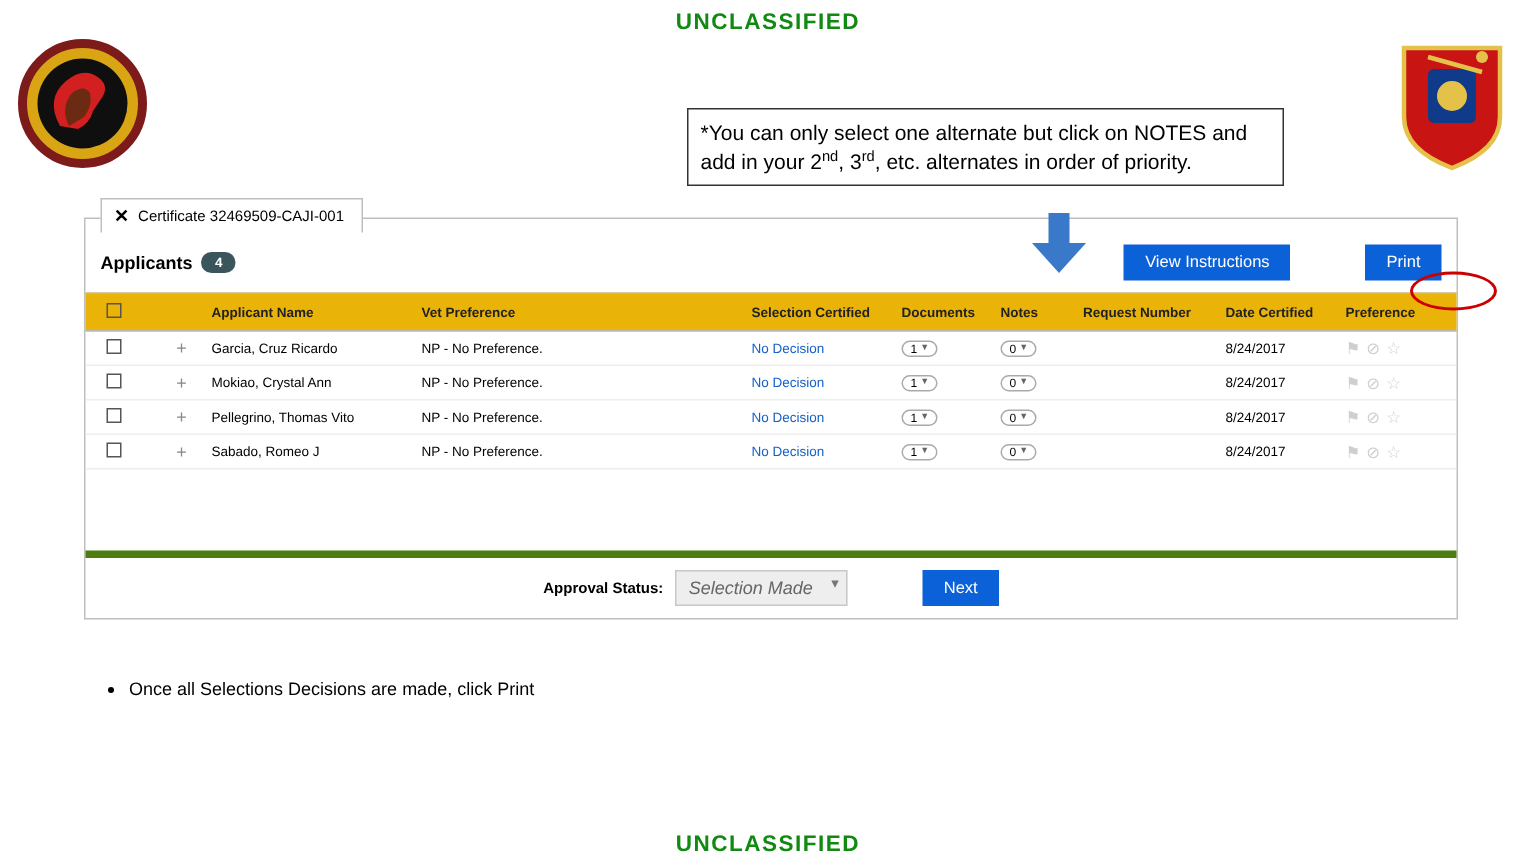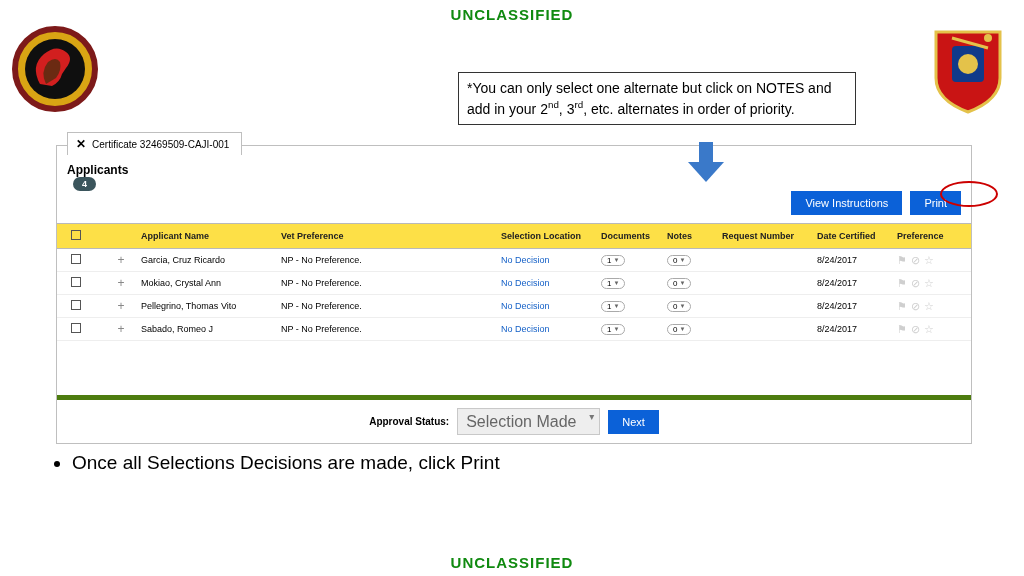--- a/index.html
+++ b/index.html
@@ -10,42 +10,42 @@
   .logo-left { position: absolute; top: 26px; left: 12px; }
   .logo-right { position: absolute; top: 26px; right: 18px; }
   .note-box { position: absolute; top: 72px; left: 458px; width: 398px; border: 1px solid #333; padding: 6px 8px; font-size: 14px; line-height: 1.35; background: #fff; z-index: 5; }
   .arrow-down { position: absolute; top: 142px; left: 688px; width: 36px; height: 44px; z-index: 6; }
   .arrow-down .stem { position: absolute; top: 0; left: 11px; width: 14px; height: 22px; background: #3a79c9; }
   .arrow-down .head { position: absolute; top: 20px; left: 0; width: 0; height: 0; border-left: 18px solid transparent; border-right: 18px solid transparent; border-top: 20px solid #3a79c9; }
   .print-circle { position: absolute; top: 181px; right: 26px; width: 58px; height: 26px; border: 2px solid #cc0000; border-radius: 50%; z-index: 7; pointer-events: none; }
   .panel { position: absolute; top: 145px; left: 56px; width: 916px; border: 1px solid #bfbfbf; background: #fff; }
   .tab { position: relative; top: -14px; left: 10px; display: inline-flex; align-items: center; gap: 6px; background: #fff; border: 1px solid #bfbfbf; border-bottom: none; padding: 4px 12px 4px 8px; font-size: 10px; }
   .tab .x { font-weight: bold; font-size: 12px; }
-  .toprow { display: flex; align-items: flex-start; padding: 0 10px 8px 10px; margin-top: -6px; flex-direction: column; }
+  .toprow { display: flex; align-items: center; padding: 0 10px 8px 10px; margin-top: -6px; }
   .applicants-label { font-size: 12px; font-weight: bold; }
   .count-pill { display: inline-block; background: #3b555c; color: #fff; font-size: 9px; font-weight: bold; border-radius: 8px; padding: 2px 9px; margin-left: 6px; }
   .meta { margin-left: 60px; font-size: 9px; color: #333; line-height: 1.4; }
   .meta .lbl { font-weight: bold; }
   .meta .col { display: inline-block; vertical-align: top; margin-right: 40px; }
   .btnrow { margin-left: auto; display: flex; gap: 8px; }
-  .btn { background: #0b61d8; color: #fff; font-size: 11px; border: none; padding: 6px 14px; cursor: pointer; }
-  .gridhead { background: #fde047; border-top: 1px solid #b9b9b9; border-bottom: 1px solid #b9b9b9; display: grid; grid-template-columns: 40px 40px 140px 180px 1fr 100px 66px 55px 95px 80px 70px; align-items: center; padding: 6px 4px; font-size: 9px; font-weight: bold; color: #222; }
+  .btn { background: #0b61d8; color: #fff; font-size: 11px; border: none; padding: 6px 14px; cursor: pointer; margin-left: 42px; }
+  .gridhead { background: #eab308; border-top: 1px solid #b9b9b9; border-bottom: 1px solid #b9b9b9; display: grid; grid-template-columns: 40px 40px 140px 180px 1fr 100px 66px 55px 95px 80px 70px; align-items: center; padding: 6px 4px; font-size: 9px; font-weight: bold; color: #222; }
   .gridrow { display: grid; grid-template-columns: 40px 40px 140px 180px 1fr 100px 66px 55px 95px 80px 70px; align-items: center; padding: 4px 4px; font-size: 9px; border-bottom: 1px solid #eee; }
   .chk { width: 10px; height: 10px; border: 1px solid #555; display: inline-block; margin-left: 10px; cursor: pointer; }
   .plus { color: #888; font-size: 12px; cursor: pointer; text-align: center; }
   .nodec { color: #1460c7; cursor: pointer; }
   .pill { display: inline-flex; align-items: center; border: 1px solid #aaa; border-radius: 9px; padding: 0 5px; font-size: 8px; cursor: pointer; gap: 2px; }
   .pill .tri { font-size: 6px; color: #666; }
   .icons { display: flex; gap: 4px; color: #cfcfcf; font-size: 11px; }
   .footer-row { display: flex; align-items: center; justify-content: center; padding: 8px 10px; gap: 8px; margin-top: 54px; border-top: 5px solid #4d7c0f; }
   .footer-row .flbl { font-size: 10px; font-weight: bold; }
-  .sel { font-size: 16px; border: 1px solid #c8c8c8; background: #eee; color: #666; padding: 4px 22px 4px 8px; appearance: none; position: relative; }
+  .sel { font-size: 12px; border: 1px solid #c8c8c8; background: #eee; color: #666; padding: 4px 22px 4px 8px; appearance: none; position: relative; font-style: italic; }
   .selwrap { position: relative; display: inline-block; }
   .selwrap::after { content: "\25BE"; position: absolute; right: 6px; top: 3px; font-size: 10px; color: #777; pointer-events: none; }
-  .bullet { position: absolute; top: 452px; left: 52px; font-size: 19px; }
+  .bullet { position: absolute; top: 452px; left: 66px; font-size: 12px; }
   .bullet ul { list-style: disc; margin-left: 20px; }
   sup { font-size: .7em; }
 </style>
 </head>
 <body>
 
 <div class="classification cls-top">UNCLASSIFIED</div>
 <div class="classification cls-bot">UNCLASSIFIED</div>
 
 <div class="logo-left">
@@ -92,21 +92,21 @@
       <button class="btn">Print</button>
     </div>
   </div>
 
   <div class="gridhead">
     <span><span class="chk"></span></span>
     <span></span>
     <span>Applicant Name</span>
     <span>Vet Preference</span>
     <span></span>
-    <span>Selection Location</span>
+    <span>Selection Certified</span>
     <span>Documents</span>
     <span>Notes</span>
     <span>Request Number</span>
     <span>Date Certified</span>
     <span>Preference</span>
   </div>
 
   <div id="rows-host">
       <div class="gridrow">
         <span><span class="chk"></span></span>

